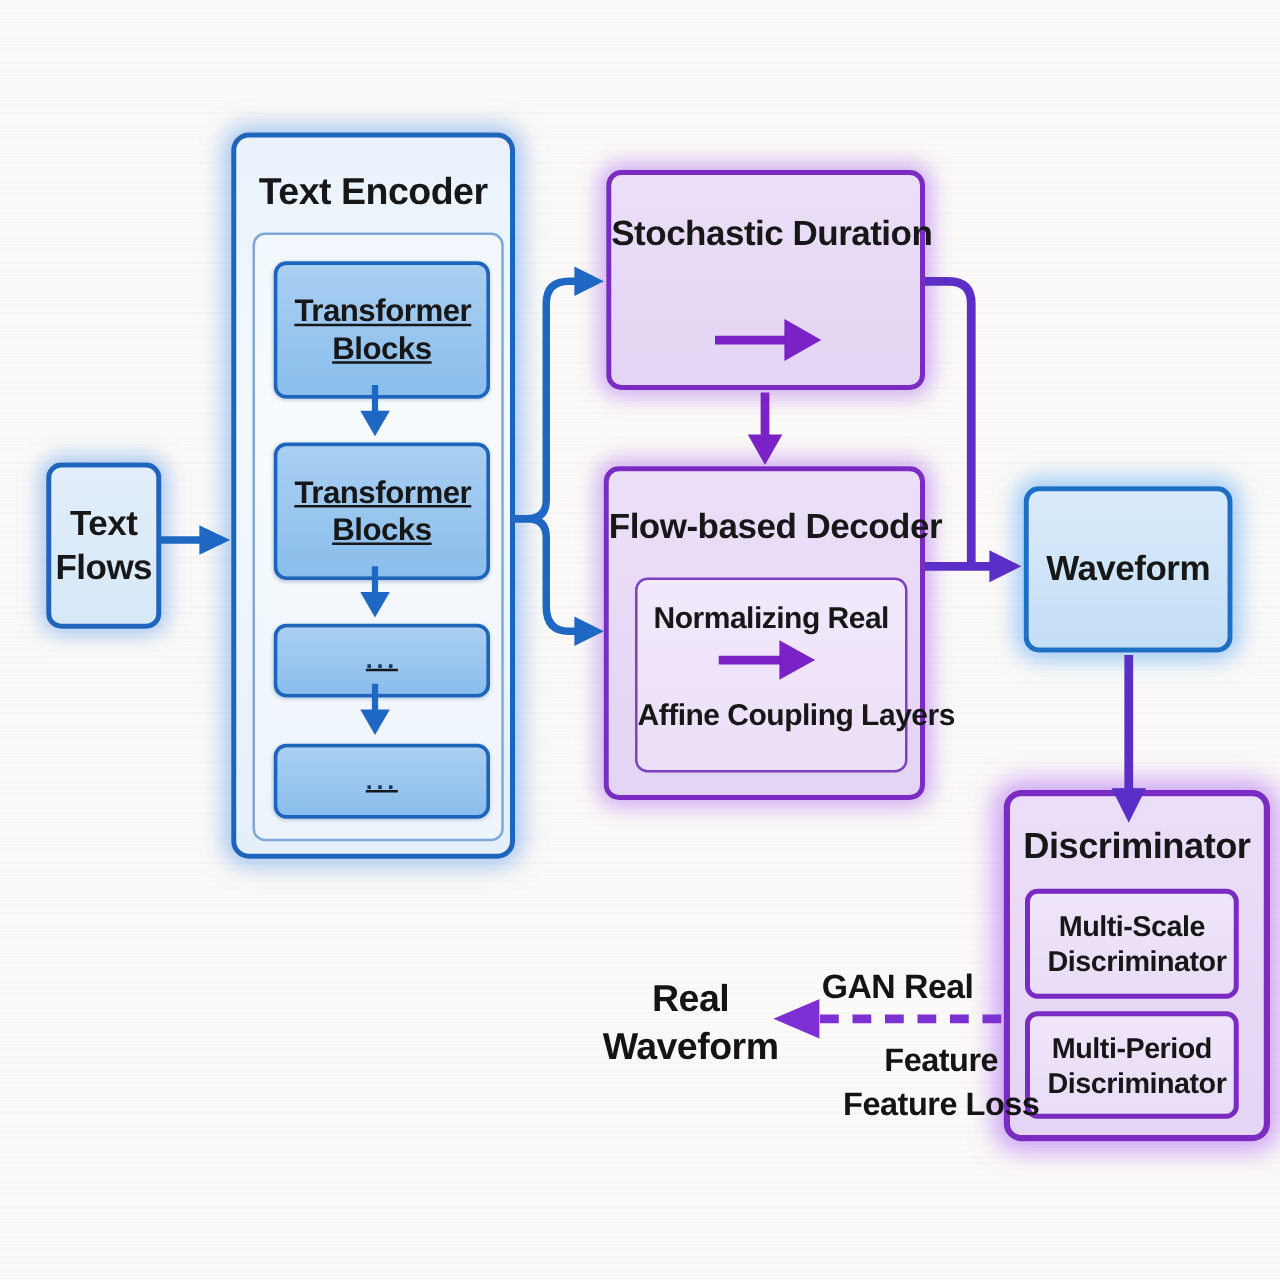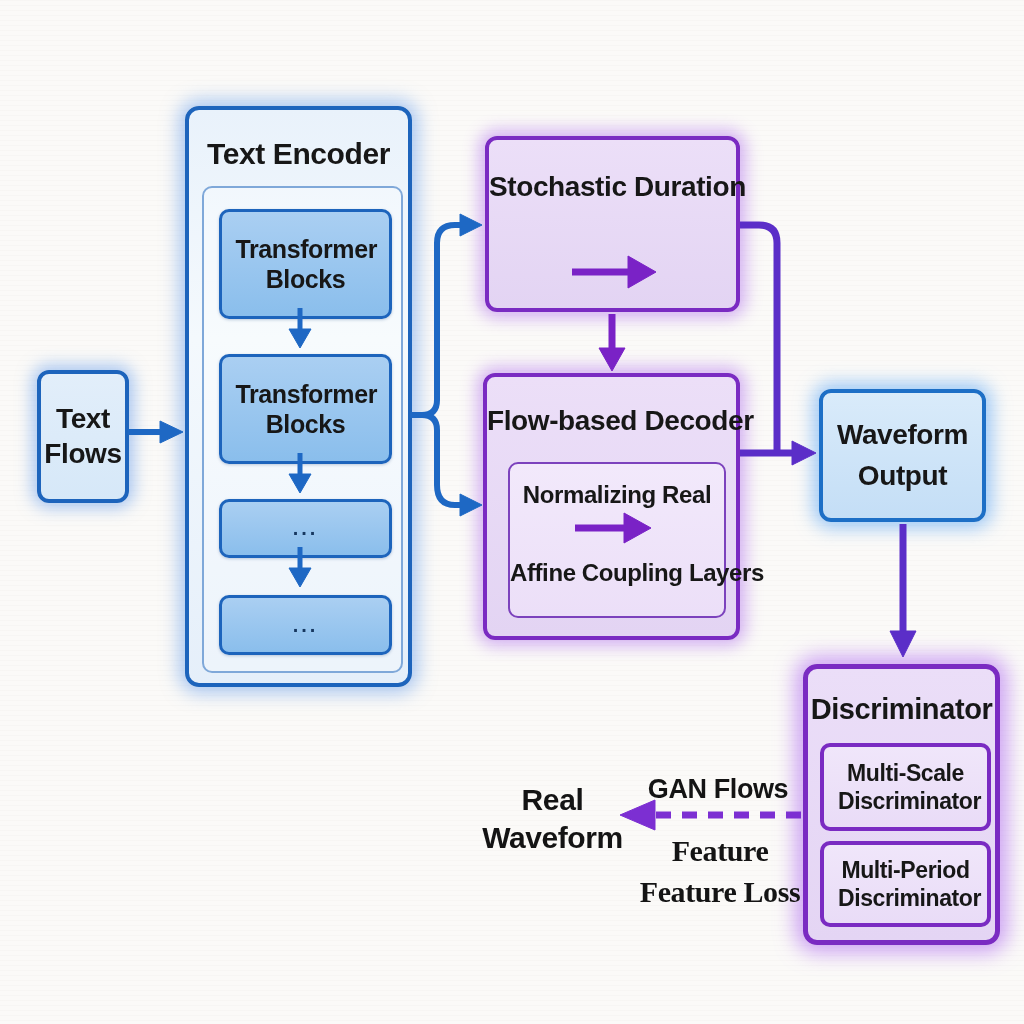--- a/index.html
+++ b/index.html
@@ -27,20 +27,21 @@
     box-shadow:0 0 18px 6px rgba(90,150,235,0.50);
   }
   .encoder-inner{
     position:absolute;border:2px solid #7fa8d9;border-radius:10px;
     background:rgba(255,255,255,0.30);
   }
   .tblock{
     position:absolute;border:3px solid #1d64bc;border-radius:10px;
     background:linear-gradient(180deg,#aacff2 0%,#8abeec 100%);
     box-shadow:0 1px 3px rgba(20,60,120,0.25);
+    text-decoration:underline;
   }
   .waveform{
     border:4px solid #1d6fc6;border-radius:12px;
     background:linear-gradient(180deg,#d9ebfa 0%,#c4def6 100%);
     box-shadow:0 0 18px 6px rgba(80,160,245,0.55);
   }
 
   
   .purple-node{
     border:4px solid #7a2bc2;border-radius:12px;
@@ -106,40 +107,39 @@
     <div class="node-title nowrap" style="top:28px;font-size:28px;">Flow-based Decoder</div>
     <div class="purple-inner" style="left:21px;top:85px;width:214px;height:152px;">
       <div class="node-title nowrap" style="top:17px;font-size:24px;">Normalizing Real</div>
       <div class="node-title nowrap" style="top:95px;font-size:24px;">Affine Coupling Layers</div>
     </div>
   </div>
 
   <div class="box waveform center-flex" style="left:819px;top:389px;width:167px;height:133px;">
     <div class="lbl" style="font-size:28px;line-height:1.45;">
       <div>Waveform</div>
-      <div>Output</div>
-    </div>
-  </div>
-
-  <div class="box disc" style="left:803px;top:664px;width:197px;height:281px;">
+    </div>
+  </div>
+
+  <div class="box disc" style="left:803px;top:632px;width:213px;height:281px;">
     <div class="node-title nowrap" style="top:24px;font-size:29px;">Discriminator</div>
     <div class="disc-sub center-flex" style="left:12px;top:74px;width:163px;height:80px;">
       <div class="lbl" style="font-size:23px;width:135px;">Multi-Scale Discriminator</div>
     </div>
     <div class="disc-sub center-flex" style="left:12px;top:172px;width:163px;height:78px;">
       <div class="lbl" style="font-size:23px;width:135px;">Multi-Period Discriminator</div>
     </div>
   </div>
 
   <div class="free-label" style="left:460px;top:781px;width:185px;font-size:30px;line-height:1.28;">
     <div>Real</div>
     <div>Waveform</div>
   </div>
-  <div class="free-label nowrap" style="left:640px;top:774px;width:156px;font-size:27px;">GAN Flows</div>
-  <div class="free-label" style="left:610px;top:831px;width:220px;font-size:30px;line-height:1.35;font-family:Liberation Serif, serif;">
+  <div class="free-label nowrap" style="left:640px;top:774px;width:156px;font-size:27px;">GAN Real</div>
+  <div class="free-label" style="left:643px;top:831px;width:220px;font-size:26px;line-height:1.35;">
     <div>Feature</div>
     <div>Feature Loss</div>
   </div>
 
   <svg class="overlay" width="1024" height="1024" viewBox="0 0 1024 1024">
 
     <g stroke="#1e68c4">
       <line x1="128" y1="432" x2="160" y2="432" stroke-width="6"></line>
       <polygon points="160,421 183,432 160,443" fill="#1e68c4"></polygon>
     </g>

